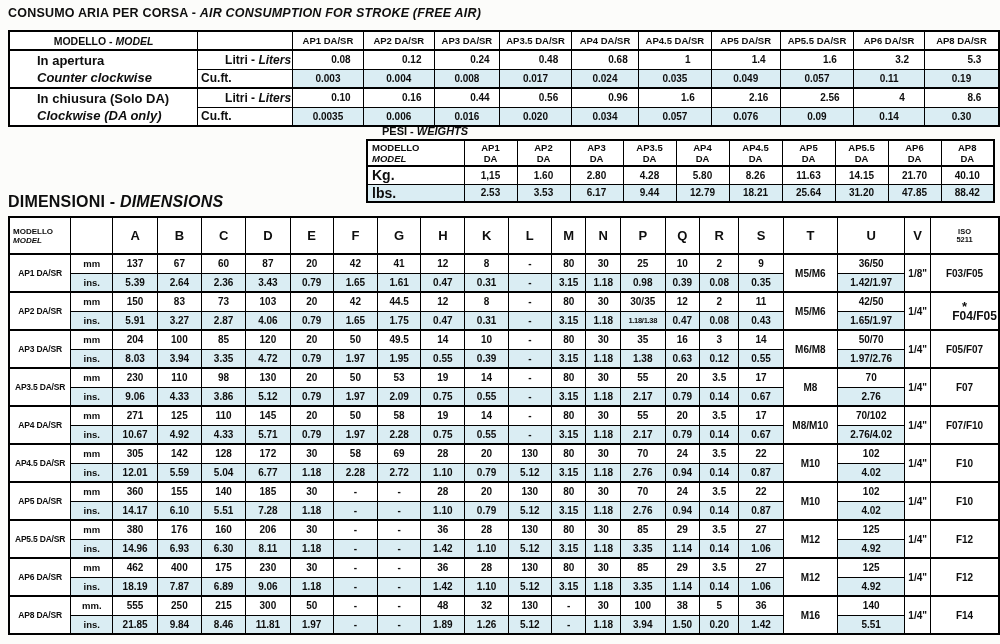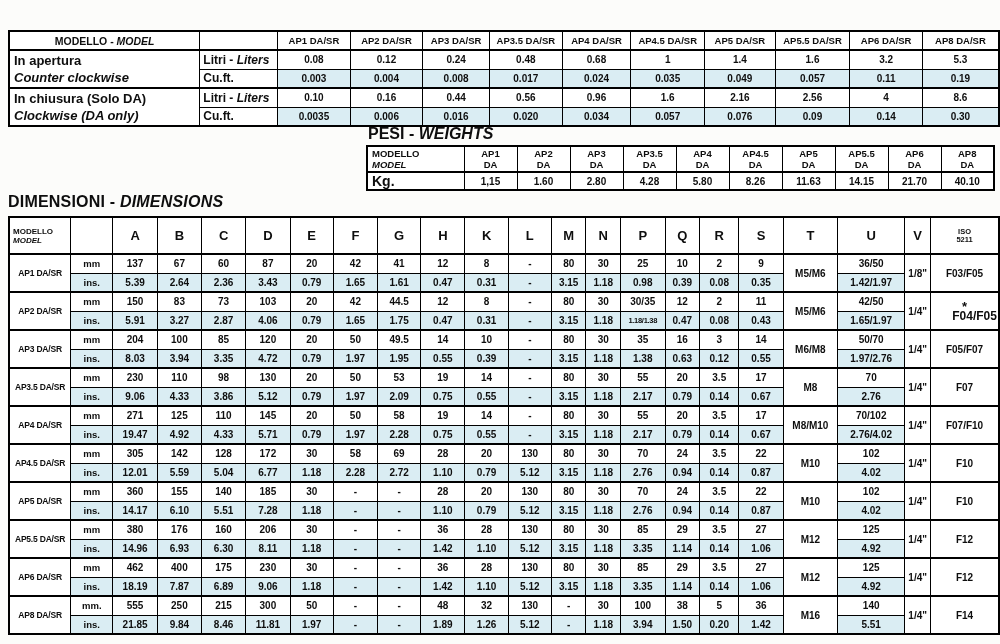--- a/index.html
+++ b/index.html
@@ -7,38 +7,38 @@
   body { width:1000px; height:644px; background:#ffffff; }
   .page {
     position:relative; width:1000px; height:644px; overflow:hidden;
     background:var(--paper,#fcfcfa);
     font-family:"Liberation Sans", sans-serif; font-weight:700; color:#0e0e0e;
   }
   .it { font-style:italic; }
   .h-main { position:absolute; left:8px; top:6px; font-size:12.5px; letter-spacing:.2px; }
   .h-dims { position:absolute; left:8px; top:193px; font-size:16px; letter-spacing:.2px; }
   .weights-wrap { position:absolute; left:366px; top:125px; }
-  .h-weights { font-size:16px; margin:0 0 2px 2px; }
+  .h-weights { font-size:11px; margin:0 0 2px 16px; }
 
   table { border-collapse:collapse; table-layout:fixed; background:#fff; border:2px solid var(--line,#000); }
   td, th { border:1px solid var(--line,#000); padding:0 1px; text-align:center; vertical-align:middle;
            overflow:hidden; white-space:nowrap; font-weight:700; }
   .tint { background:var(--tint,#daedf3); }
 
   
   #t1 { position:absolute; left:8px; top:30px; }
   #t1 th { font-size:9.5px; height:19px; }
   #t1 td { font-size:10px; height:19px; }
   #t1 .corner { font-size:10.5px; }
   #t1 .rowlabel { text-align:left; padding-left:4px; }
   #t1 .lab-it { font-size:13px; line-height:17px; }
   #t1 .lab-en { font-size:13px; line-height:17px; }
   #t1 .unit { text-align:left; padding-left:3px; font-size:12px; }
   #t1 tr.head th { border-bottom-width:2px; }
-  #t1 tr.grp td { border-top-width:2px; }
+  #t1 tr.grp td { border-top-width:2px;padding-left:27px; }
 
   
   #t2 th { font-size:9.5px; line-height:11px; height:26px; }
   #t2 td { font-size:10px; height:18px; }
   #t2 .corner { text-align:left; padding-left:4px; }
   #t2 .rlabel { text-align:left; padding-left:4px; font-size:14px; }
   #t2 tr.head th { border-bottom-width:2px; }
 
   
   #t3 { position:absolute; left:8px; top:216px; }
@@ -51,20 +51,21 @@
   #t3 td.small { font-size:7.5px; letter-spacing:-.3px; }
   #t3 tr.grp td { border-top-width:2px; }
   #t3 .star { font-size:13px; line-height:9px; }
   #t3 .isoline { font-size:12px; line-height:10px;margin-left:20px; }
 </style>
 </head>
 <body>
 
 <div class="page" style="--tint: #daedf3; --line: #000000; --paper: #fcfcfa;">
 
+  <div class="h-main"><span>CONSUMO ARIA PER CORSA - </span><span class="it">AIR CONSUMPTION FOR STROKE (FREE AIR)</span></div>
 
   <table id="t1">
       <colgroup>
         <col style="width: 192px;">
         <col style="width: 78px;">
         <col style="width: 73px;">
         <col style="width: 73px;">
         <col style="width: 67px;">
         <col style="width: 73px;">
         <col style="width: 69px;">
@@ -220,20 +221,33 @@
             <td>1,15</td>
             <td>1.60</td>
             <td>2.80</td>
             <td>4.28</td>
             <td>5.80</td>
             <td>8.26</td>
             <td>11.63</td>
             <td>14.15</td>
             <td>21.70</td>
             <td>40.10</td>
+          </tr>
+          <tr>
+            <td class="rlabel tint">lbs.</td>
+            <td class="tint">2.53</td>
+            <td class="tint">3.53</td>
+            <td class="tint">6.17</td>
+            <td class="tint">9.44</td>
+            <td class="tint">12.79</td>
+            <td class="tint">18.21</td>
+            <td class="tint">25.64</td>
+            <td class="tint">31.20</td>
+            <td class="tint">47.85</td>
+            <td class="tint">88.42</td>
           </tr>
         </tbody>
       </table>
   </div>
 
   <div class="h-dims"><span>DIMENSIONI - </span><span class="it">DIMENSIONS</span></div>
 
   <table id="t3">
       <colgroup>
         <col style="width: 62px;">
@@ -488,21 +502,21 @@
           <td>20</td>
           <td>3.5</td>
           <td>17</td>
           <td rowspan="2">M8/M10</td>
           <td>70/102</td>
           <td rowspan="2">1/4"</td>
           <td rowspan="2">F07/F10</td>
         </tr>
         <tr>
           <td class="unit tint">ins.</td>
-          <td class="tint">19.47</td>
+          <td class="tint">10.67</td>
           <td class="tint">4.92</td>
           <td class="tint">4.33</td>
           <td class="tint">5.71</td>
           <td class="tint">0.79</td>
           <td class="tint">1.97</td>
           <td class="tint">2.28</td>
           <td class="tint">0.75</td>
           <td class="tint">0.55</td>
           <td class="tint">-</td>
           <td class="tint">3.15</td>

